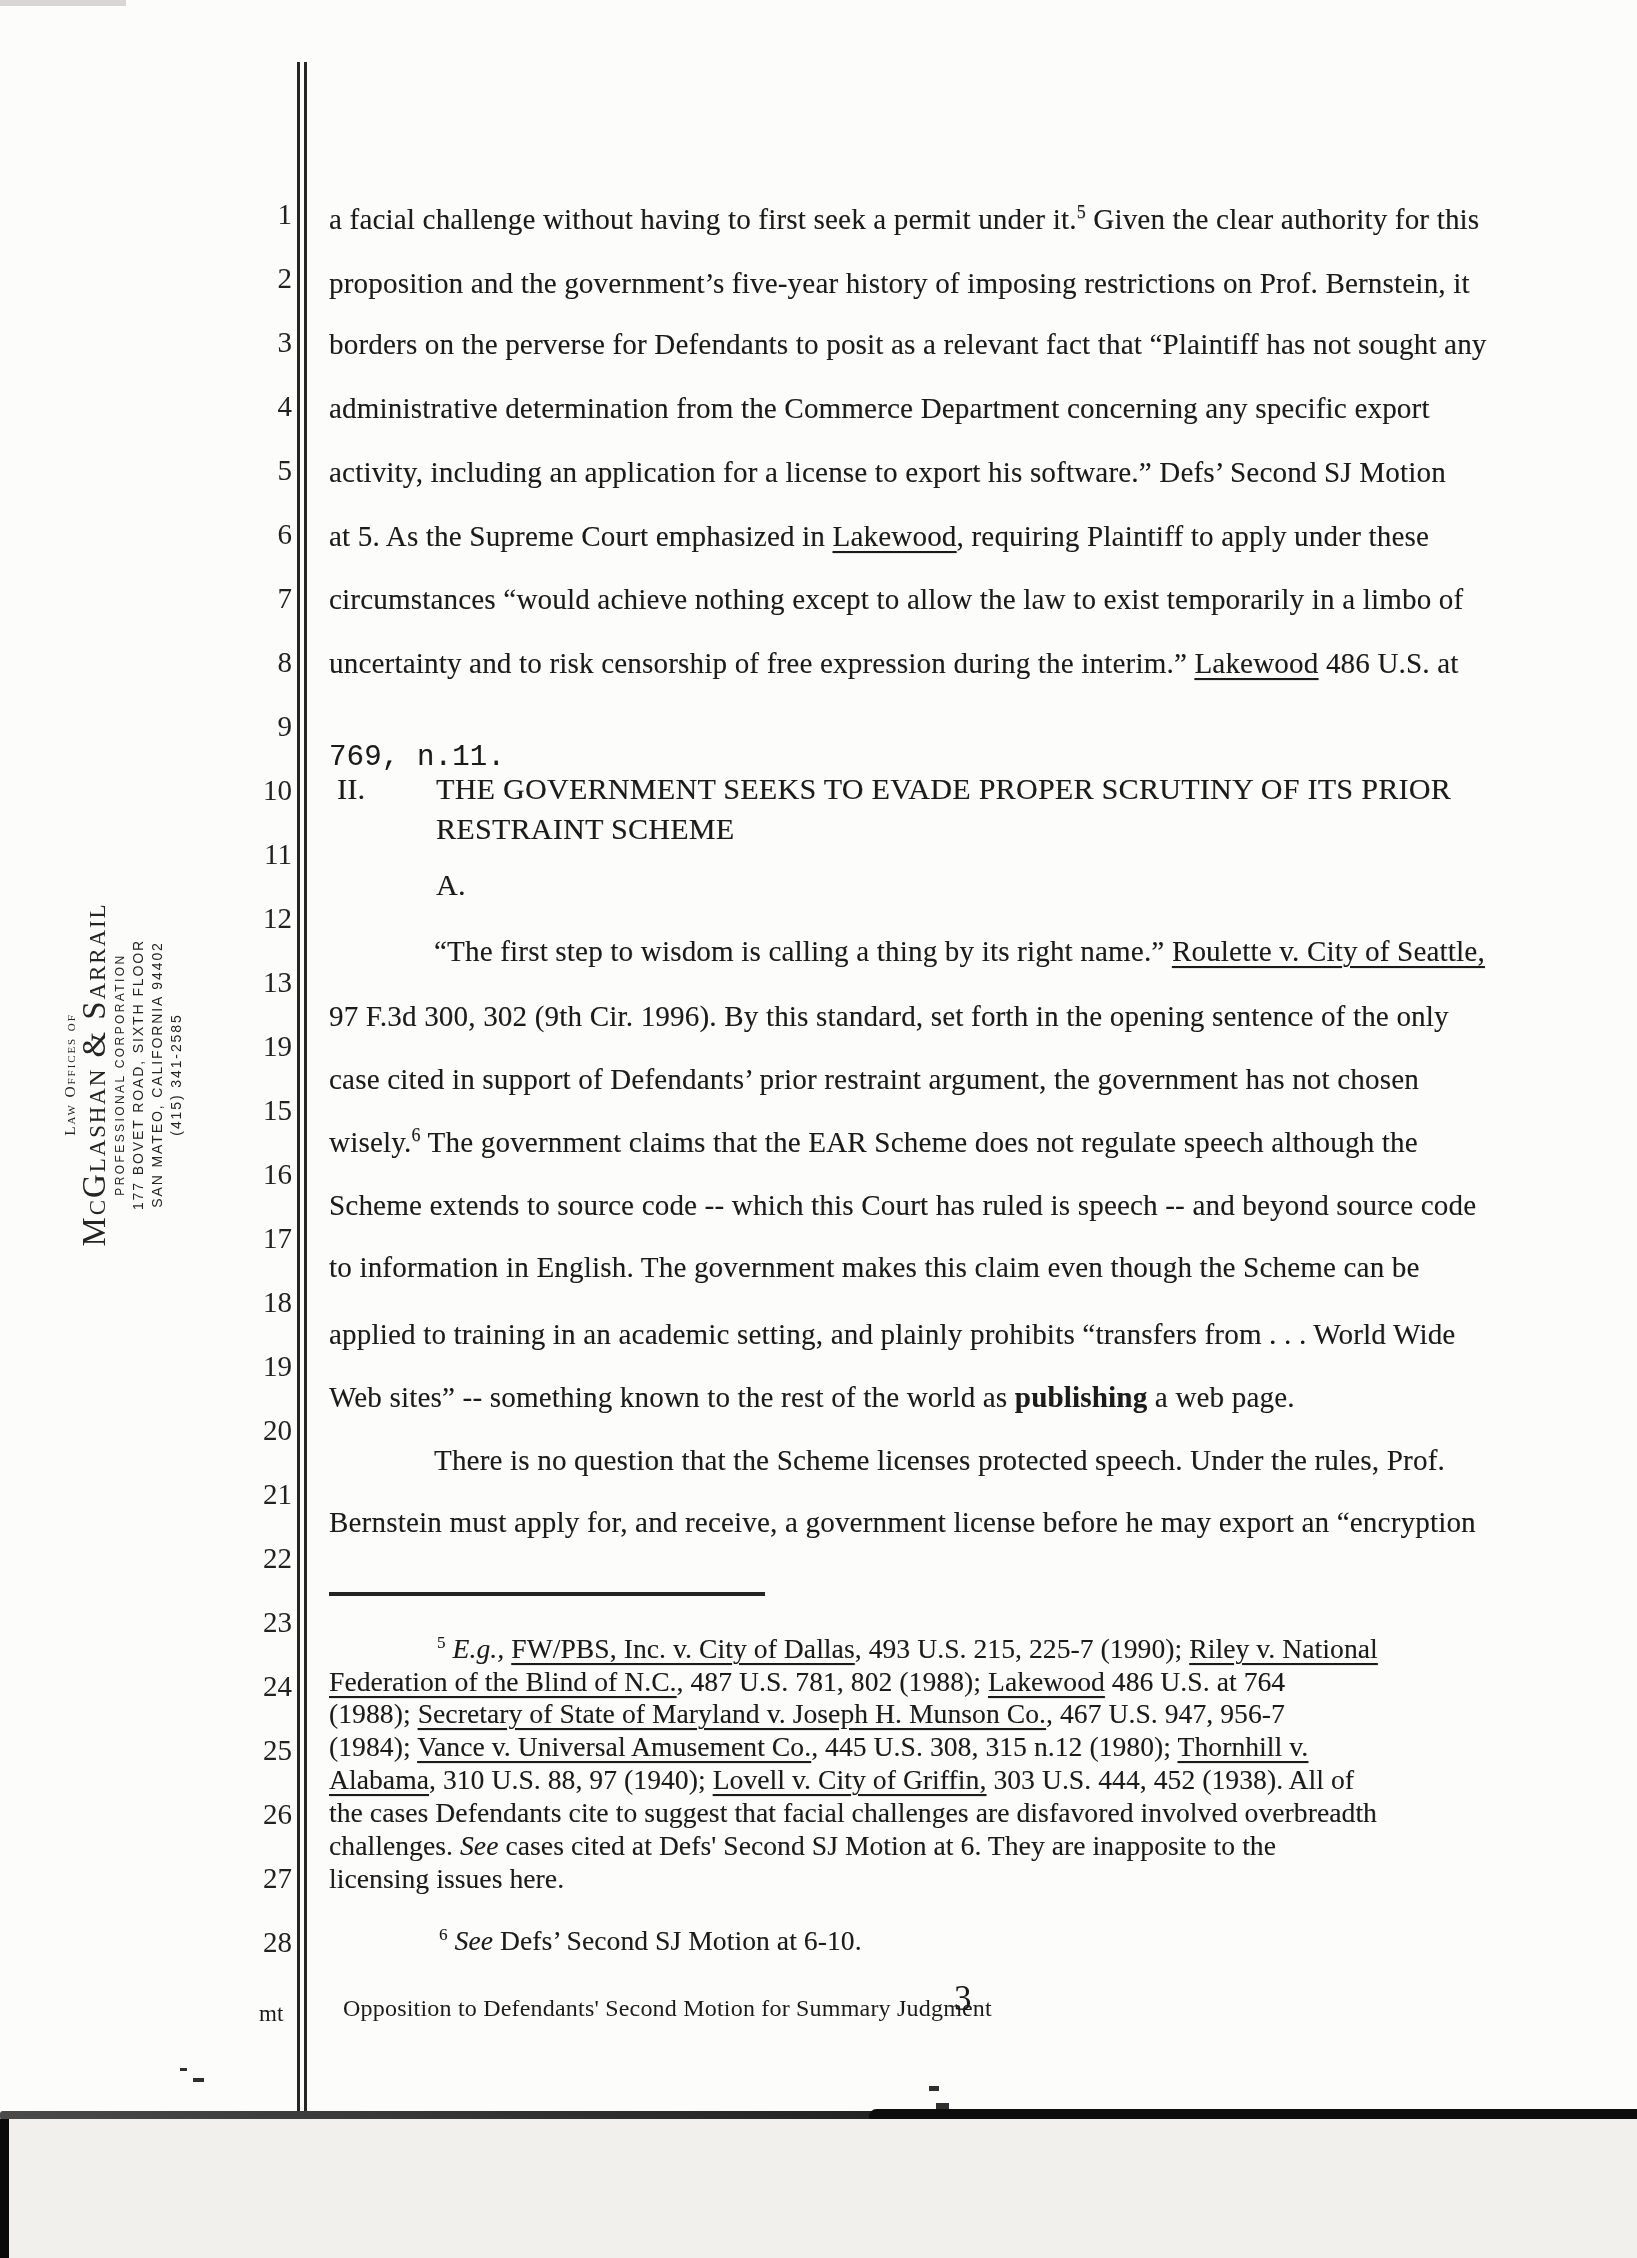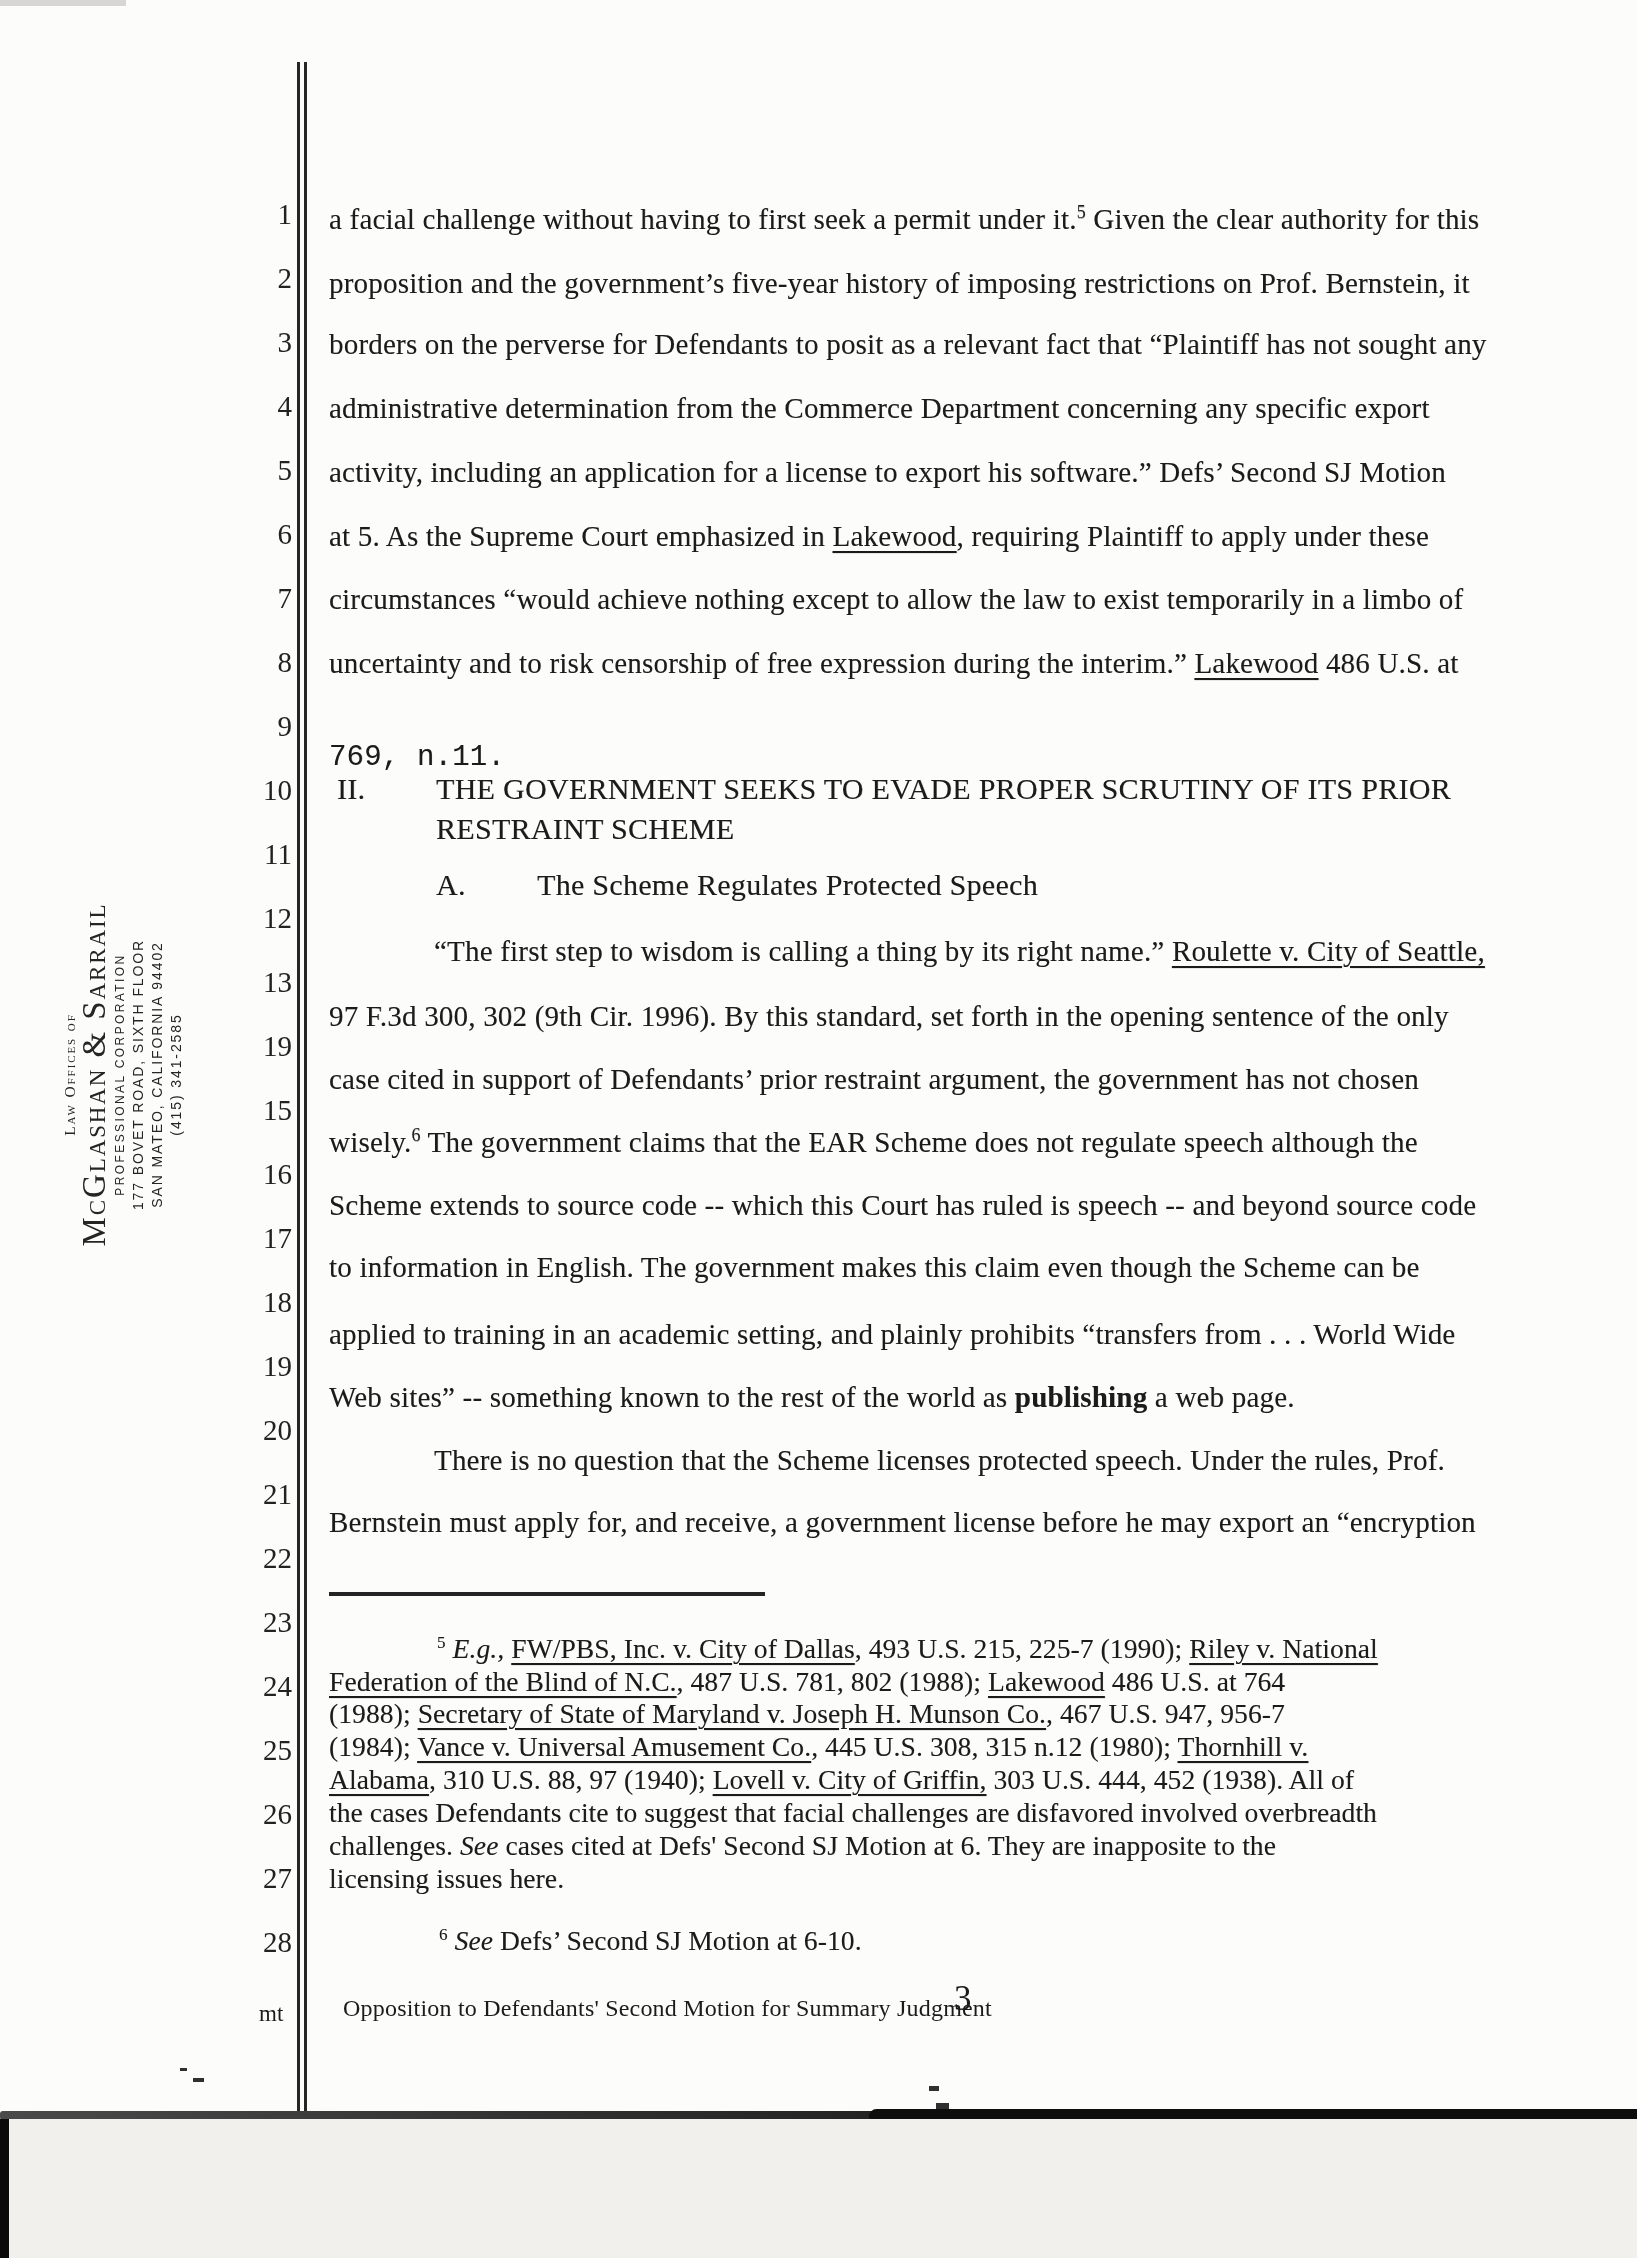--- a/index.html
+++ b/index.html
@@ -108,21 +108,20 @@
     </div>
 
   <div class="rule-a"></div>
   <div class="rule-b"></div>
 
   <div class="h2num">II.</div>
   <div class="h2line1">THE GOVERNMENT SEEKS TO EVADE PROPER SCRUTINY OF ITS PRIOR</div>
   <div class="h2line2">RESTRAINT SCHEME</div>
 
   <div class="hAnum">A.</div>
-  <div class="hAtext">The Scheme Regulates Protected Speech</div>
 
   <div class="fnsep"></div>
 
   <div class="fnline fn6"><span class="seg-sup">6</span><span> </span><span class="seg-i">See</span><span> Defs’ Second SJ Motion at 6-10.</span></div>
 
   <div class="footer-typist">mt</div>
   <div class="footer-title">Opposition to Defendants' Second Motion for Summary Judgment</div>
   <div class="footer-page">3</div>
 
   <div class="top-smudge"></div>

